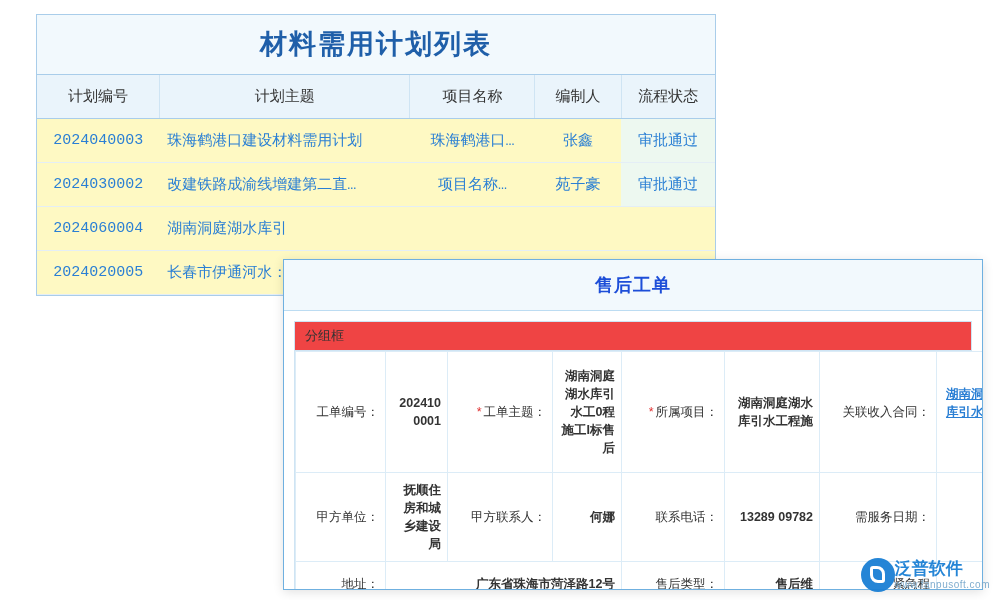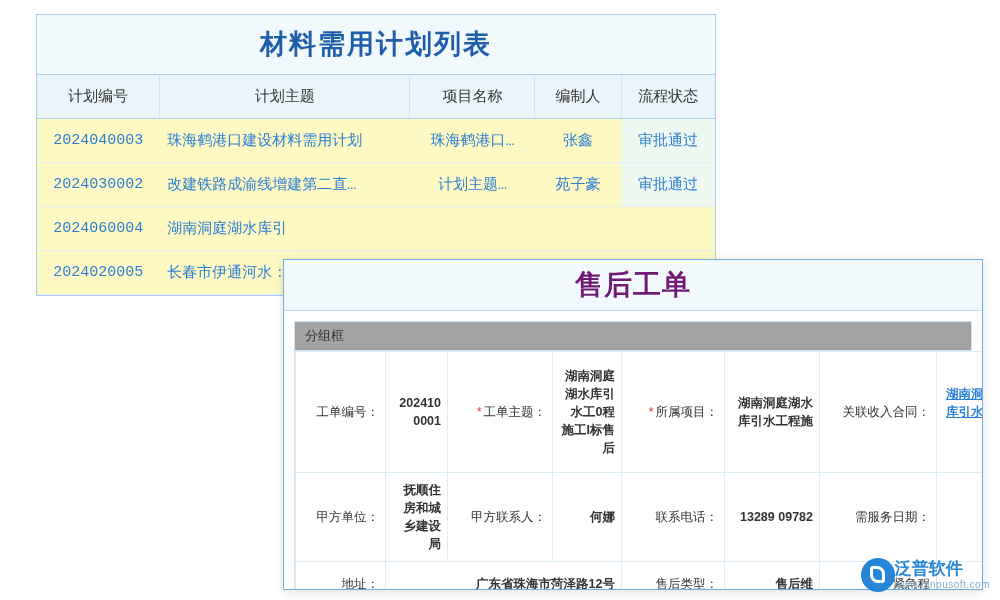--- a/index.html
+++ b/index.html
@@ -83,39 +83,39 @@
     background: #ffffff;
     border: 1px solid #6fb0e0;
     box-sizing: border-box;
     box-shadow: 0 2px 10px rgba(0,0,0,0.12);
     overflow: hidden;
   }
   #order-title {
     height: 50px;
     line-height: 50px;
     text-align: center;
-    font-size: 28px;
+    font-size: 18px;
     font-weight: bold;
-    color: #701a75;
+    color: #1d4ed8;
     background: #f2f9fd;
     border-bottom: 1px solid #bcdcf2;
     letter-spacing: 1px;
   }
   #group-box {
     margin: 10px 10px 0 10px;
     border: 1px solid #cfe4f3;
     box-sizing: border-box;
   }
   #group-box-header {
     height: 28px;
     line-height: 28px;
     padding-left: 10px;
     font-size: 13px;
     color: #333333;
-    background: #a3a3a3;
+    background: #ef4444;
     border-bottom: 1px solid #cfe4f3;
   }
   table.form-table {
     width: 100%;
     border-collapse: collapse;
     table-layout: fixed;
     background: #ffffff;
   }
   table.form-table td {
     border: 1px solid #dcecf7;
@@ -206,21 +206,21 @@
       <tr>
         <td class="col-code">2024040003</td>
         <td class="col-topic">珠海鹤港口建设材料需用计划</td>
         <td class="col-proj">珠海鹤港口…</td>
         <td class="col-user">张鑫</td>
         <td class="col-status status-cell">审批通过</td>
       </tr>
       <tr>
         <td class="col-code">2024030002</td>
         <td class="col-topic">改建铁路成渝线增建第二直…</td>
-        <td class="col-proj">计划主题…</td>
+        <td class="col-proj">项目名称…</td>
         <td class="col-user">苑子豪</td>
         <td class="col-status status-cell">审批通过</td>
       </tr>
       <tr>
         <td class="col-code">2024060004</td>
         <td class="col-topic">湖南洞庭湖水库引</td>
         <td class="col-proj"></td>
         <td class="col-user"></td>
         <td class="col-status"></td>
       </tr>

